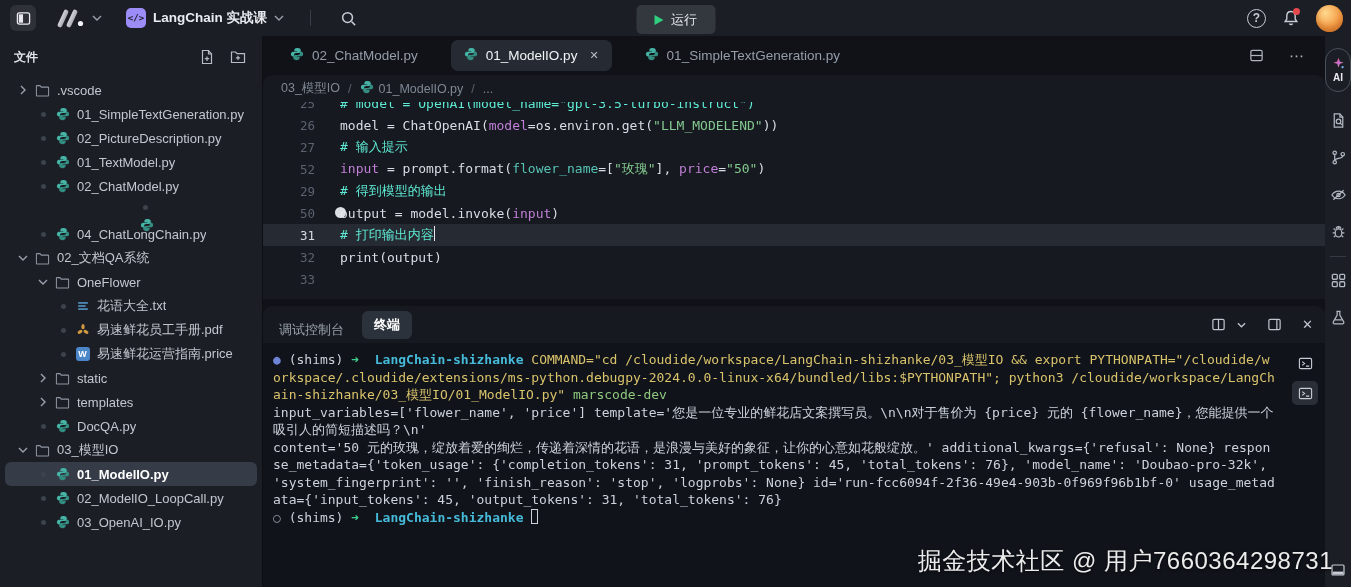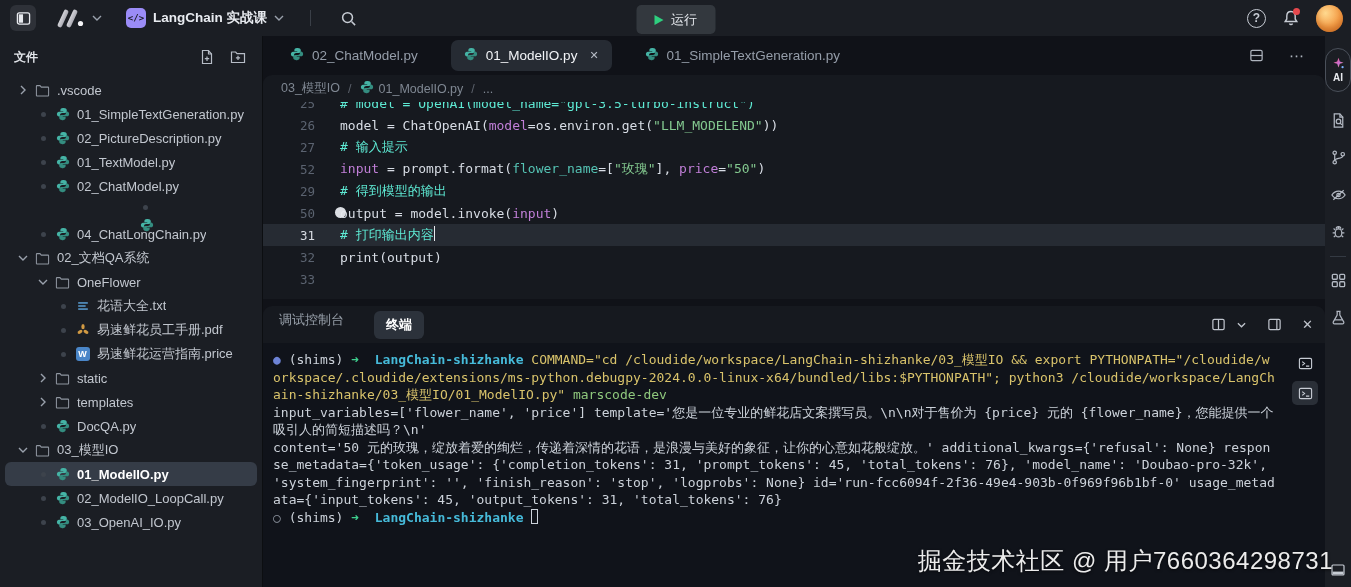--- a/index.html
+++ b/index.html
@@ -505,21 +505,21 @@
               <span class="gutter">33</span>
               <span class="code-text"></span>
             </div>
           </div>
         <div class="pointer-dot"></div>
       </div>
     </div>
 
     <div class="panel-card">
       <div class="panel-header">
-        <div style="display:flex;align-items:flex-start;gap:30px">
+        <div style="display:flex;align-items:flex-end;gap:18px">
             <span class="panel-tab">调试控制台</span>
             <span class="panel-tab active">终端</span>
           </div>
         <div class="panel-actions">
           <span class="icon-btn">
             <svg viewBox="0 0 16 16" width="15" height="15" fill="none" stroke="#c0c5cd" stroke-width="1.3">
                 <rect x="2" y="2.5" width="12" height="11" rx="1.5"></rect>
                 <line x1="8" y1="2.5" x2="8" y2="13.5"></line>
               </svg>
           </span>

